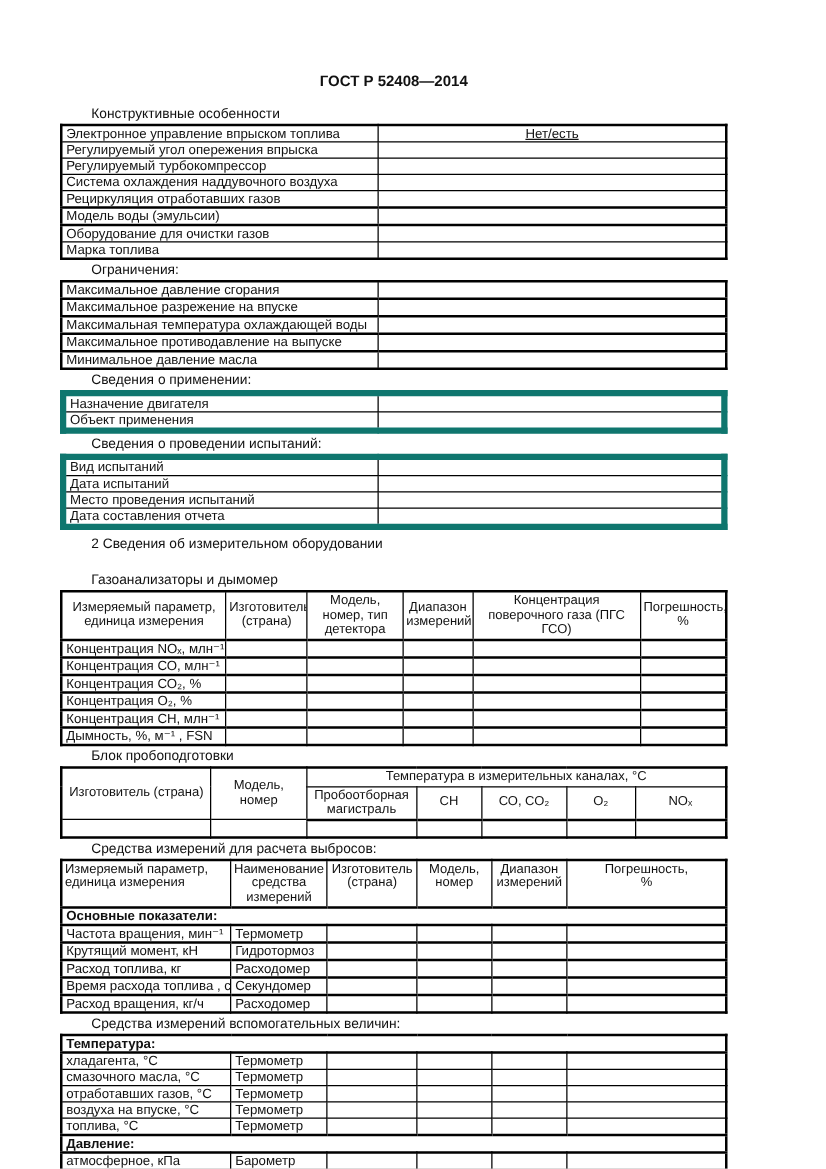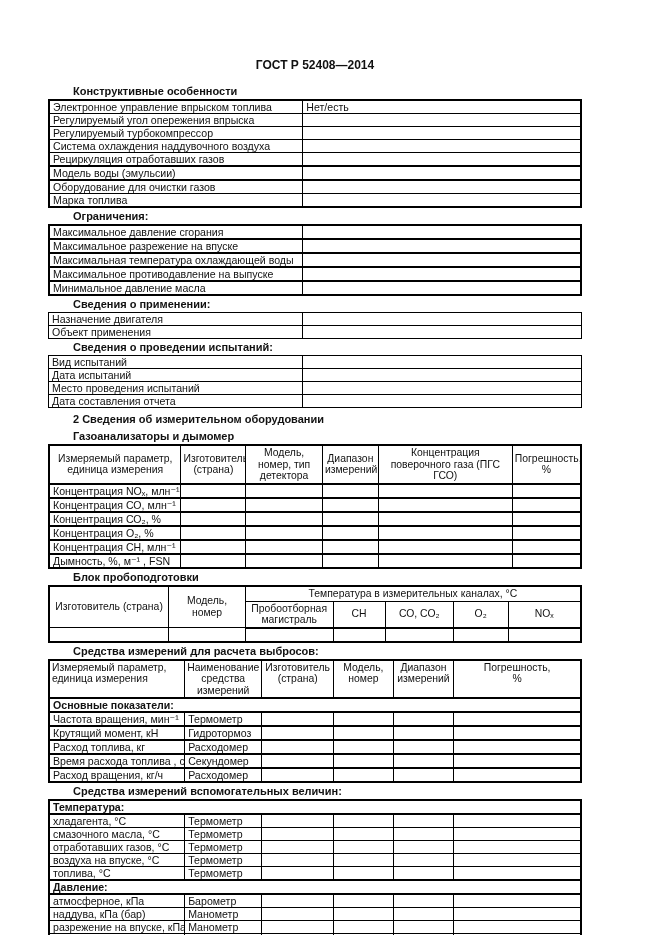--- a/index.html
+++ b/index.html
@@ -1,30 +1,30 @@
 <!DOCTYPE html>
 <html><head>
 <meta charset="utf-8">
 <style>
   html,body{margin:0;padding:0;background:#fff;}
   .page{position:relative;width:661px;height:935px;background:#ffffff;overflow:hidden;
         font-family:"Liberation Sans","DejaVu Sans",sans-serif;color:#111;}
   .content{position:absolute;left:48px;top:58px;width:534px;}
   .gost{text-align:center;font-weight:bold;font-size:12px;line-height:14px;margin-bottom:13px;}
-  .h{font-weight:bold;font-size:11px;line-height:13px;padding-left:25px;margin:2px 0 1px 0;}
-  .h.sp{margin-top:5px;margin-bottom:4px;}
-  table.tbl{width:100%;border-collapse:collapse;table-layout:fixed;border:1px solid #0f766e;}
+  .h{font-weight:normal;font-size:11px;line-height:13px;padding-left:25px;margin:2px 0 1px 0;}
+  .h.sp{margin-top:5px;margin-bottom:16px;}
+  table.tbl{width:100%;border-collapse:collapse;table-layout:fixed;border:5px solid #0f766e;}
   table.b2{border:2px solid #000;}
   .tbl td,.tbl th{border:1px solid #000;font-size:10.6px;line-height:12px;height:12px;
        padding:0 3px;overflow:hidden;vertical-align:middle;font-weight:normal;}
   .tbl th{text-align:center;font-size:10.4px;line-height:11.5px;padding:1px 2px;}
   .tbl th.top{vertical-align:top;}
   .tbl th.left{text-align:left;}
   .lbl{white-space:nowrap;margin-top:18px;}
-  .val{text-align:left;}
+  .val{text-align:center;text-decoration:underline;}
   tr.bb2 td,tr.bb2 th{border-bottom-width:2px;}
   tr.sec td{font-weight:bold;white-space:nowrap;}
   .narrow-wrap{display:block;max-width:70px;margin:0 auto;}
 </style>
 </head>
 <body>
 
 <div class="page">
 <div class="content">
 

